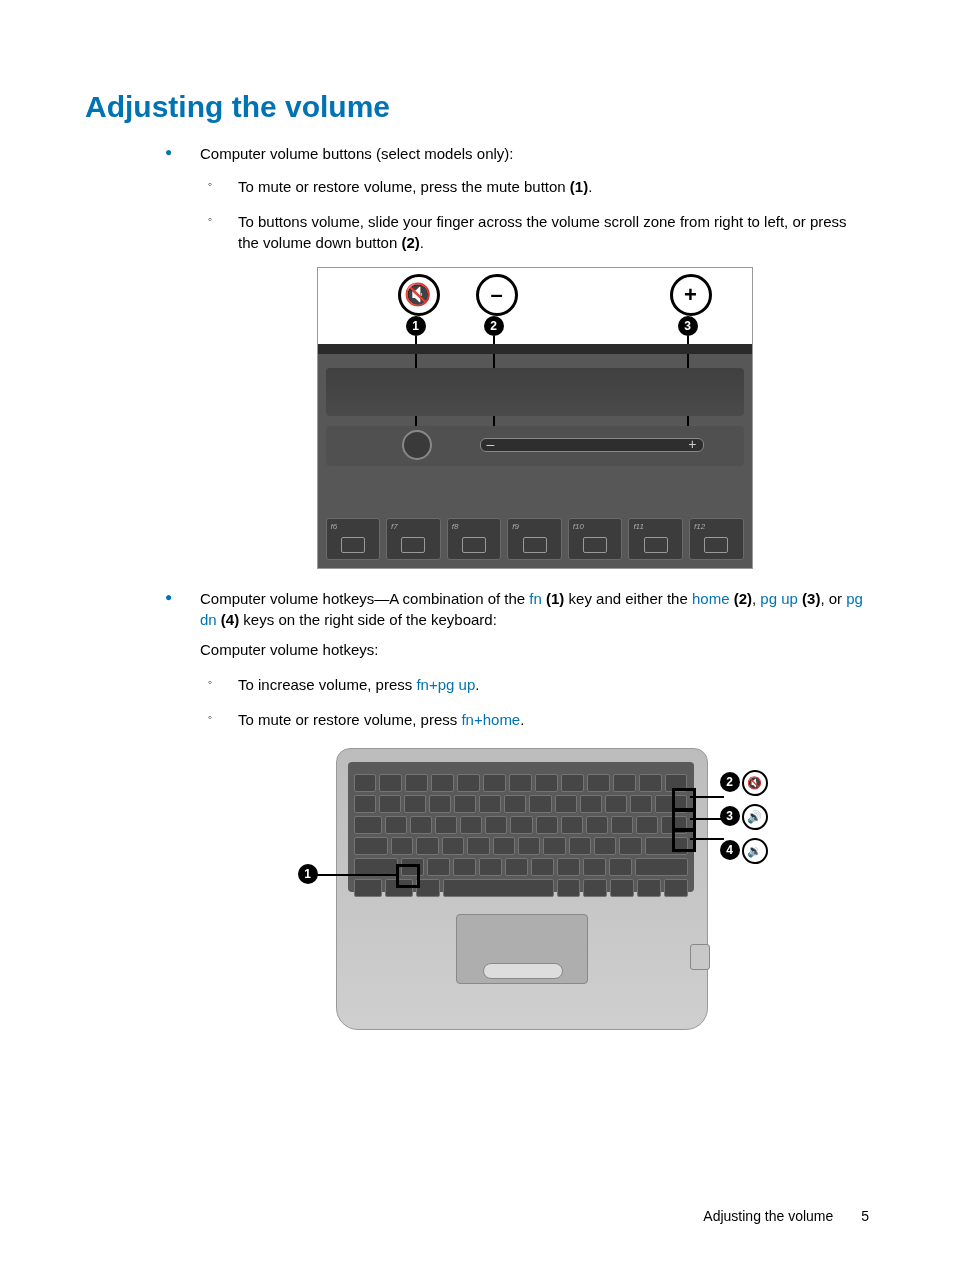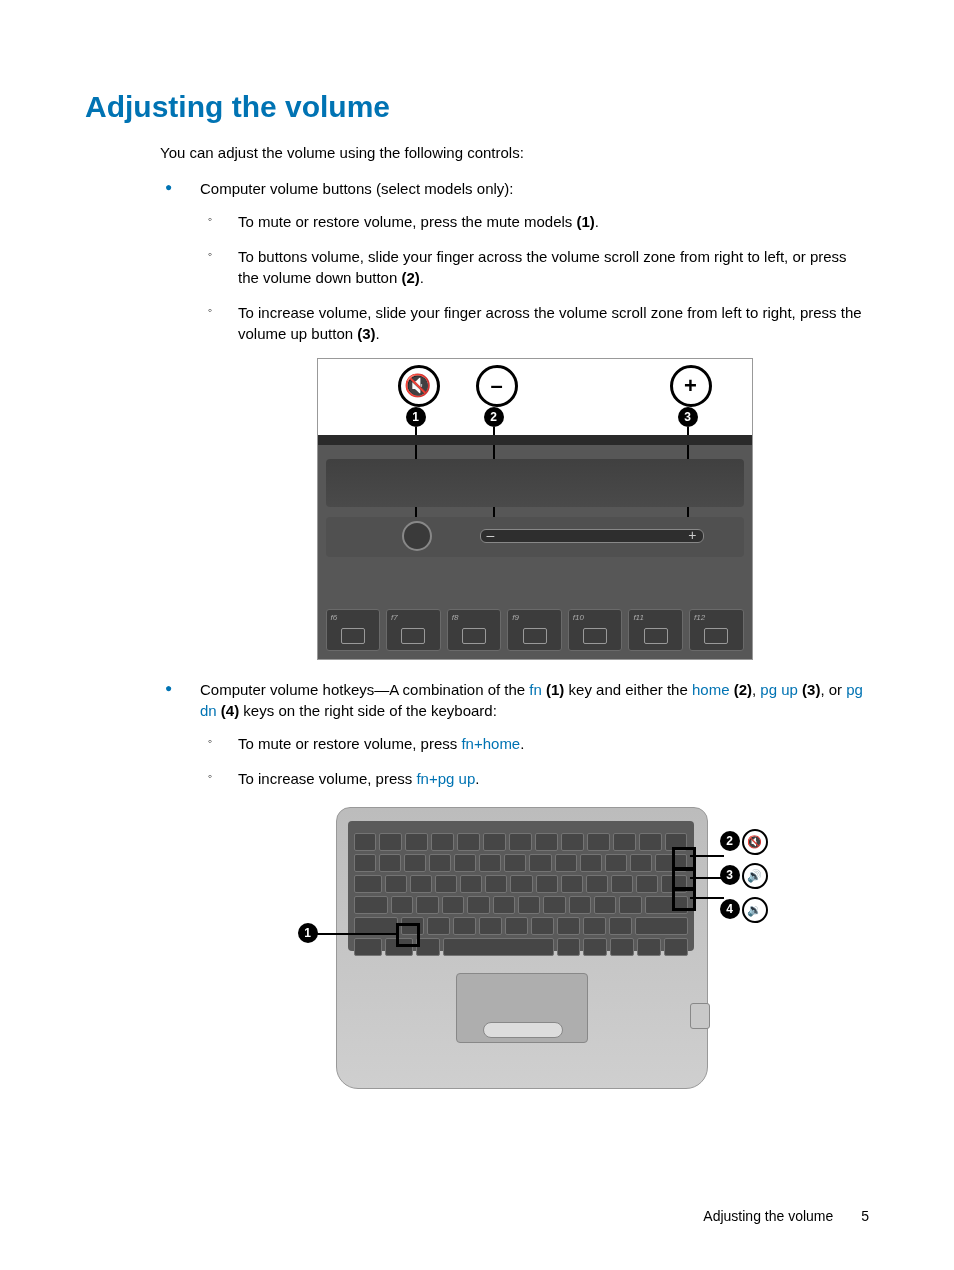--- a/index.html
+++ b/index.html
@@ -177,36 +177,32 @@
   }
   .footer .pgnum { margin-left: 24px; }
 </style>
 </head>
 <body>
 
 <div class="page">
 
   <h1>Adjusting the volume</h1>
 
-  <p class="intro">You can adjust the volume using the following controls:</p>
 
   <ul class="bullet-list">
 
     <li class="bullet-item">
       <span>Computer volume buttons (select models only):</span>
 
       <ul class="sub-list">
         <li class="sub-item">
-          <span>To mute or restore volume, press the mute models </span><span class="bold">(1)</span><span>.</span>
+          <span>To mute or restore volume, press the mute button </span><span class="bold">(1)</span><span>.</span>
         </li>
         <li class="sub-item">
           <span>To buttons volume, slide your finger across the volume scroll zone from right to left, or press the volume down button </span><span class="bold">(2)</span><span>.</span>
-        </li>
-        <li class="sub-item">
-          <span>To increase volume, slide your finger across the volume scroll zone from left to right, press the volume up button </span><span class="bold">(3)</span><span>.</span>
         </li>
       </ul>
 
       
       <div class="figure figure-1">
         <div class="fig1-top"></div>
         <div class="fig1-icon mute">
             <span>🔇</span>
           </div>
         <div class="fig1-icon minus">
@@ -255,27 +251,28 @@
               <span>f12</span>
               <div class="kicon"></div>
             </div>
         </div>
       </div>
     </li>
 
     <li class="bullet-item">
       <span>Computer volume hotkeys—A combination of the </span><span class="key-link">fn</span><span> </span><span class="bold">(1)</span><span> key and either the </span><span class="key-link">home</span><span> </span><span class="bold">(2)</span><span>, </span><span class="key-link">pg up</span><span> </span><span class="bold">(3)</span><span>, or </span><span class="key-link">pg dn</span><span> </span><span class="bold">(4)</span><span> keys on the right side of the keyboard:</span>
 
+      <p class="plain-para">Computer volume hotkeys:</p>
 
       <ul class="sub-list">
         <li class="sub-item">
-          <span>To mute or restore volume, press </span><span class="key-link">fn+home</span><span>.</span>
+          <span>To increase volume, press </span><span class="key-link">fn+pg up</span><span>.</span>
         </li>
         <li class="sub-item">
-          <span>To increase volume, press </span><span class="key-link">fn+pg up</span><span>.</span>
+          <span>To mute or restore volume, press </span><span class="key-link">fn+home</span><span>.</span>
         </li>
       </ul>
 
       
       <div class="figure figure-2">
         <div class="fig2-base"></div>
         <div class="fig2-kbwell"></div>
         <div class="fig2-keys">
           <div class="fig2-row">
               <div class="fig2-k" style="flex:1"></div>

